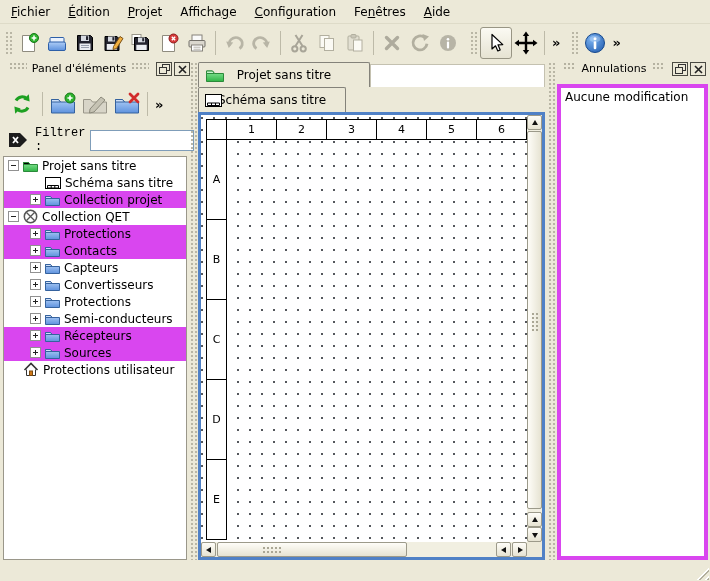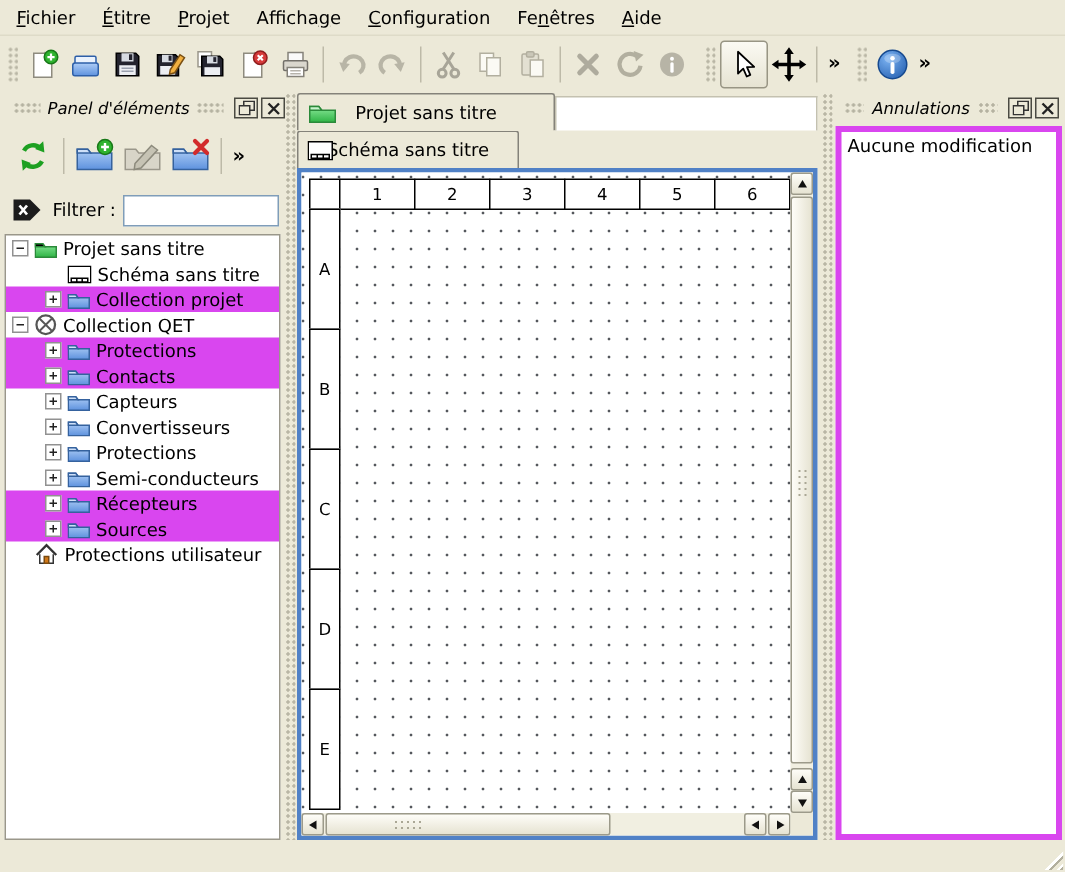--- a/index.html
+++ b/index.html
@@ -17,34 +17,34 @@
   #toolbar{left:0;top:25px;width:710px;height:35px;display:flex;align-items:center;padding:0 2px;}
   .handle{width:7px;height:24px;flex:none;margin:0 3px;
     background:radial-gradient(#b9b6a5 1px,transparent 1.2px) 0 0/4px 4px;}
   .tsep{width:1px;height:24px;background:#bdbaa8;flex:none;margin:0 4px;}
   .tb{width:28px;height:28px;display:flex;align-items:center;justify-content:center;flex:none;}
   .tb.checked{width:32px;height:32px;border:1px solid #989584;border-radius:3px;
     background:linear-gradient(#fbfaf3,#e6e3d2);}
   .chev{font-weight:bold;font-size:13px;padding:0 3px;flex:none;}
 
   
-  .dock-title{display:flex;align-items:center;height:20px;font-style:italic;}
+  .dock-title{display:flex;height:20px;}
   .dtex{flex:1;height:8px;margin:0 5px;
     background:radial-gradient(#b5b2a1 1px,transparent 1.2px) 0 0/4px 4px;}
   .dock-title-text{font-size:11px;white-space:nowrap;}
   .dock-btn{width:16px;height:14px;border:1px solid #4a4a42;background:#ece9d8;
     display:flex;align-items:center;justify-content:center;margin-left:2px;flex:none;}
   #ep-title{left:4px;top:62px;width:186px;}
   #an-title{left:558px;top:62px;width:148px;}
 
   
   #ep-tools{left:2px;top:84px;width:188px;height:40px;display:flex;align-items:center;padding-left:4px;}
   .ep-btn{width:32px;height:32px;display:flex;align-items:center;justify-content:center;flex:none;}
   #ep-filter{left:2px;top:126px;width:188px;height:28px;display:flex;align-items:center;padding-left:6px;}
-  #ep-filter .flabel{margin:0 5px 0 7px;}
+  #ep-filter .flabel{margin:0 5px 0 7px;font-family:Liberation Mono, monospace;}
   #filter-input{width:104px;height:21px;border:1px solid #7f9db9;background:#fff;
     font-family:"DejaVu Sans",sans-serif;font-size:12px;padding:1px 3px;}
   #ep-tree{left:3px;top:156px;width:184px;height:404px;background:#fff;border:1px solid #9a978a;overflow:hidden;}
   .tree-row{height:17px;display:flex;align-items:center;white-space:nowrap;}
   .tree-row.alt{background:#d946ef;}
   .tree-row > *{margin-right:4px;flex:none;}
   .pad0{width:4px;margin-right:0 !important;}
   .pad1{width:26px;margin-right:0 !important;}
   .expander{width:11px;height:11px;border:1px solid #919191;background:#fff;position:relative;}
   .expander::before{content:"";position:absolute;left:2px;right:2px;top:4px;height:1px;background:#222;}
@@ -125,21 +125,21 @@
       </linearGradient>
   <radialGradient id="gIB" cx="0.35" cy="0.3" r="0.95">
         <stop offset="0" stop-color="#7cb3f2"></stop>
         <stop offset="1" stop-color="#1a55a8"></stop>
       </radialGradient>
 </defs>
   </svg>
 
 <div id="menubar" class="abs">
   <div class="menu-item"><span></span><span class="mn">F</span><span>ichier</span></div>
-  <div class="menu-item"><span></span><span class="mn">É</span><span>titre</span></div>
+  <div class="menu-item"><span></span><span class="mn">É</span><span>dition</span></div>
   <div class="menu-item"><span></span><span class="mn">P</span><span>rojet</span></div>
   <div class="menu-item"><span>Afficha</span><span class="mn">g</span><span>e</span></div>
   <div class="menu-item"><span></span><span class="mn">C</span><span>onfiguration</span></div>
   <div class="menu-item"><span>Fe</span><span class="mn">n</span><span>êtres</span></div>
   <div class="menu-item"><span></span><span class="mn">A</span><span>ide</span></div>
 </div>
 
 <div id="toolbar" class="abs">
   <span class="handle"></span>
   <span class="tb">

